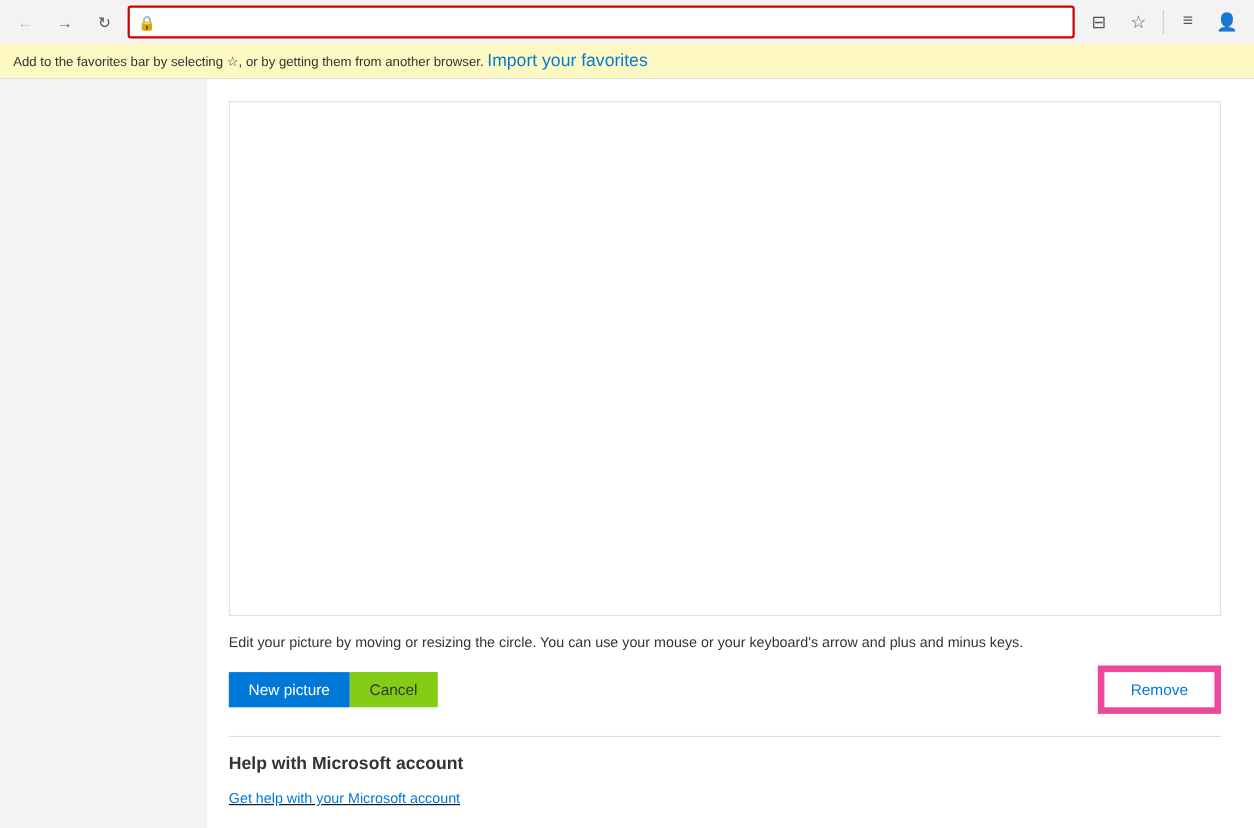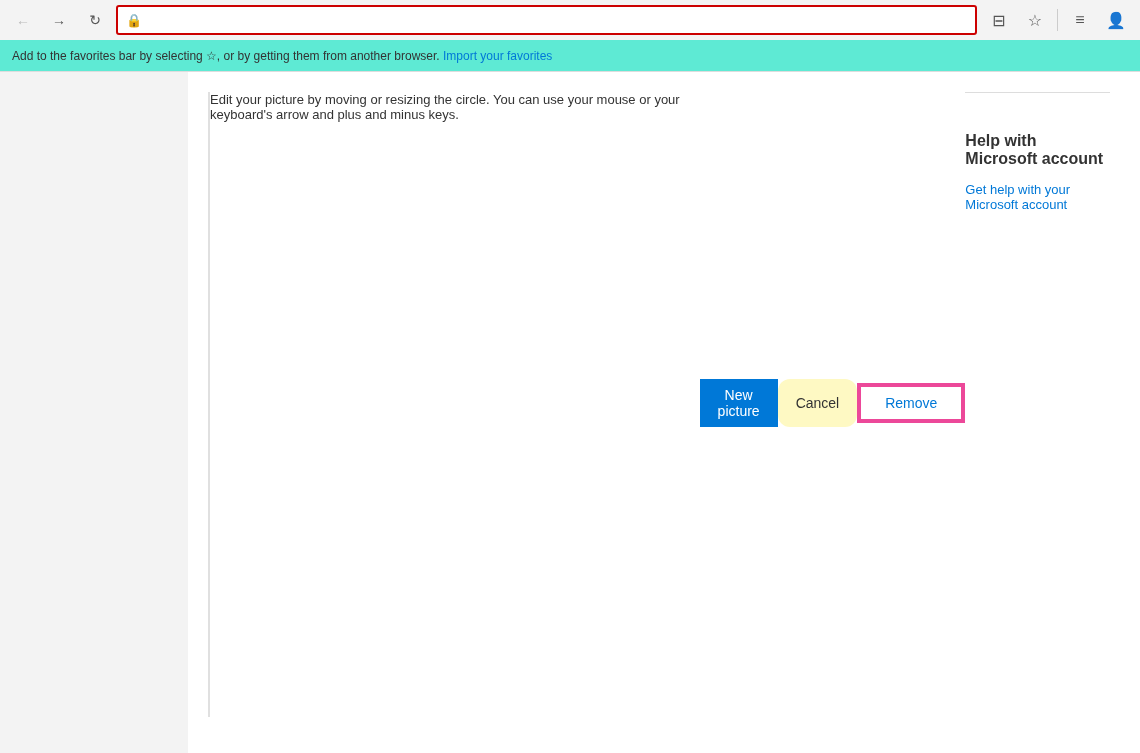--- a/index.html
+++ b/index.html
@@ -72,30 +72,30 @@
       font-size: 16px;
       border-radius: 3px;
     }
 
     
     .favorites-bar {
       height: 32px;
       display: flex;
       align-items: center;
       padding: 0 12px;
-      background: #5eead4;
+      background: #fef9c3;
       font-size: 12px;
       color: #333;
       border-bottom: 1px solid #ddd;
     }
 
     .favorites-bar a {
       color: #0078d7;
       text-decoration: none;
-      font-size: 12px;
+      font-size: 16px;
     }
 
     
     .page-content {
       display: flex;
       width: 100%;
       height: calc(753px - 72px);
       background: #f3f3f3;
     }
 
@@ -103,21 +103,21 @@
       width: 188px;
       background: #f3f3f3;
       flex-shrink: 0;
     }
 
     .main-area {
       flex: 1;
       background: white;
       padding: 20px 30px 20px 20px;
       display: flex;
-      flex-direction: row;
+      flex-direction: column;
       justify-content: flex-end;
     }
 
     .picture-editor-area {
       flex: 1;
       background: white;
       border: 1px solid #e0e0e0;
       min-height: 350px;
       margin-bottom: 16px;
     }
@@ -144,55 +144,55 @@
       background: #0078d7;
       color: white;
       border: none;
       padding: 8px 18px;
       font-size: 14px;
       cursor: pointer;
       border-radius: 0;
     }
 
     .btn-cancel {
-      background: #fef9c3;
+      background: #84cc16;
       color: #333;
       border: none;
       padding: 8px 18px;
       font-size: 14px;
       cursor: pointer;
-      border-radius: 12px;
+      border-radius: 1px;
     }
 
     .btn-remove {
       background: white;
       color: #0078d7;
-      border: 4px solid #ec4899;
+      border: 6px solid #ec4899;
       padding: 8px 24px;
       font-size: 14px;
       cursor: pointer;
     }
 
     .help-section {
       border-top: 1px solid #ddd;
       padding-top: 16px;
     }
 
     .help-title {
       font-size: 16px;
       font-weight: 600;
       color: #333;
       margin-bottom: 14px;
-      margin-top: 23px;
     }
 
     .help-links {
       display: flex;
       flex-direction: column;
       gap: 24px;
+      text-decoration: underline;
     }
 
     .help-links a {
       color: #0078d7;
       text-decoration: none;
       font-size: 13px;
     }
 
     .separator {
       width: 1px;

